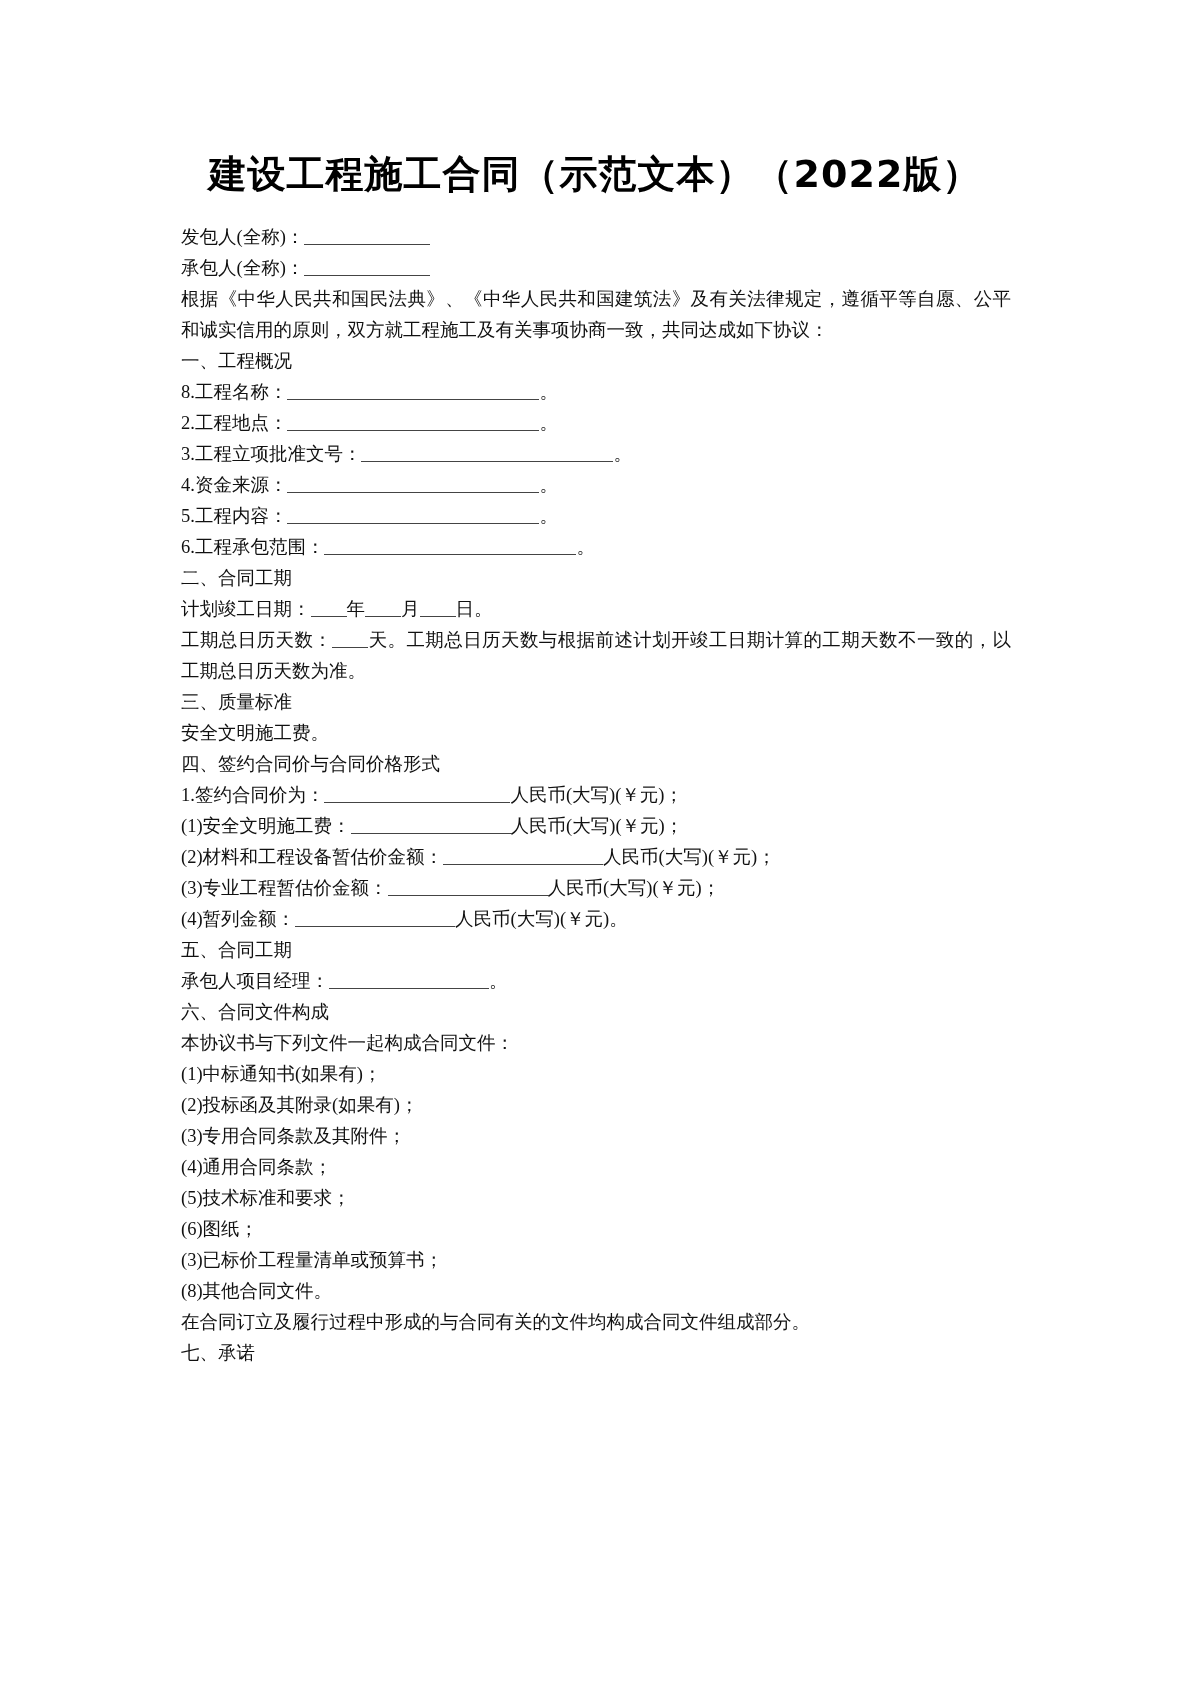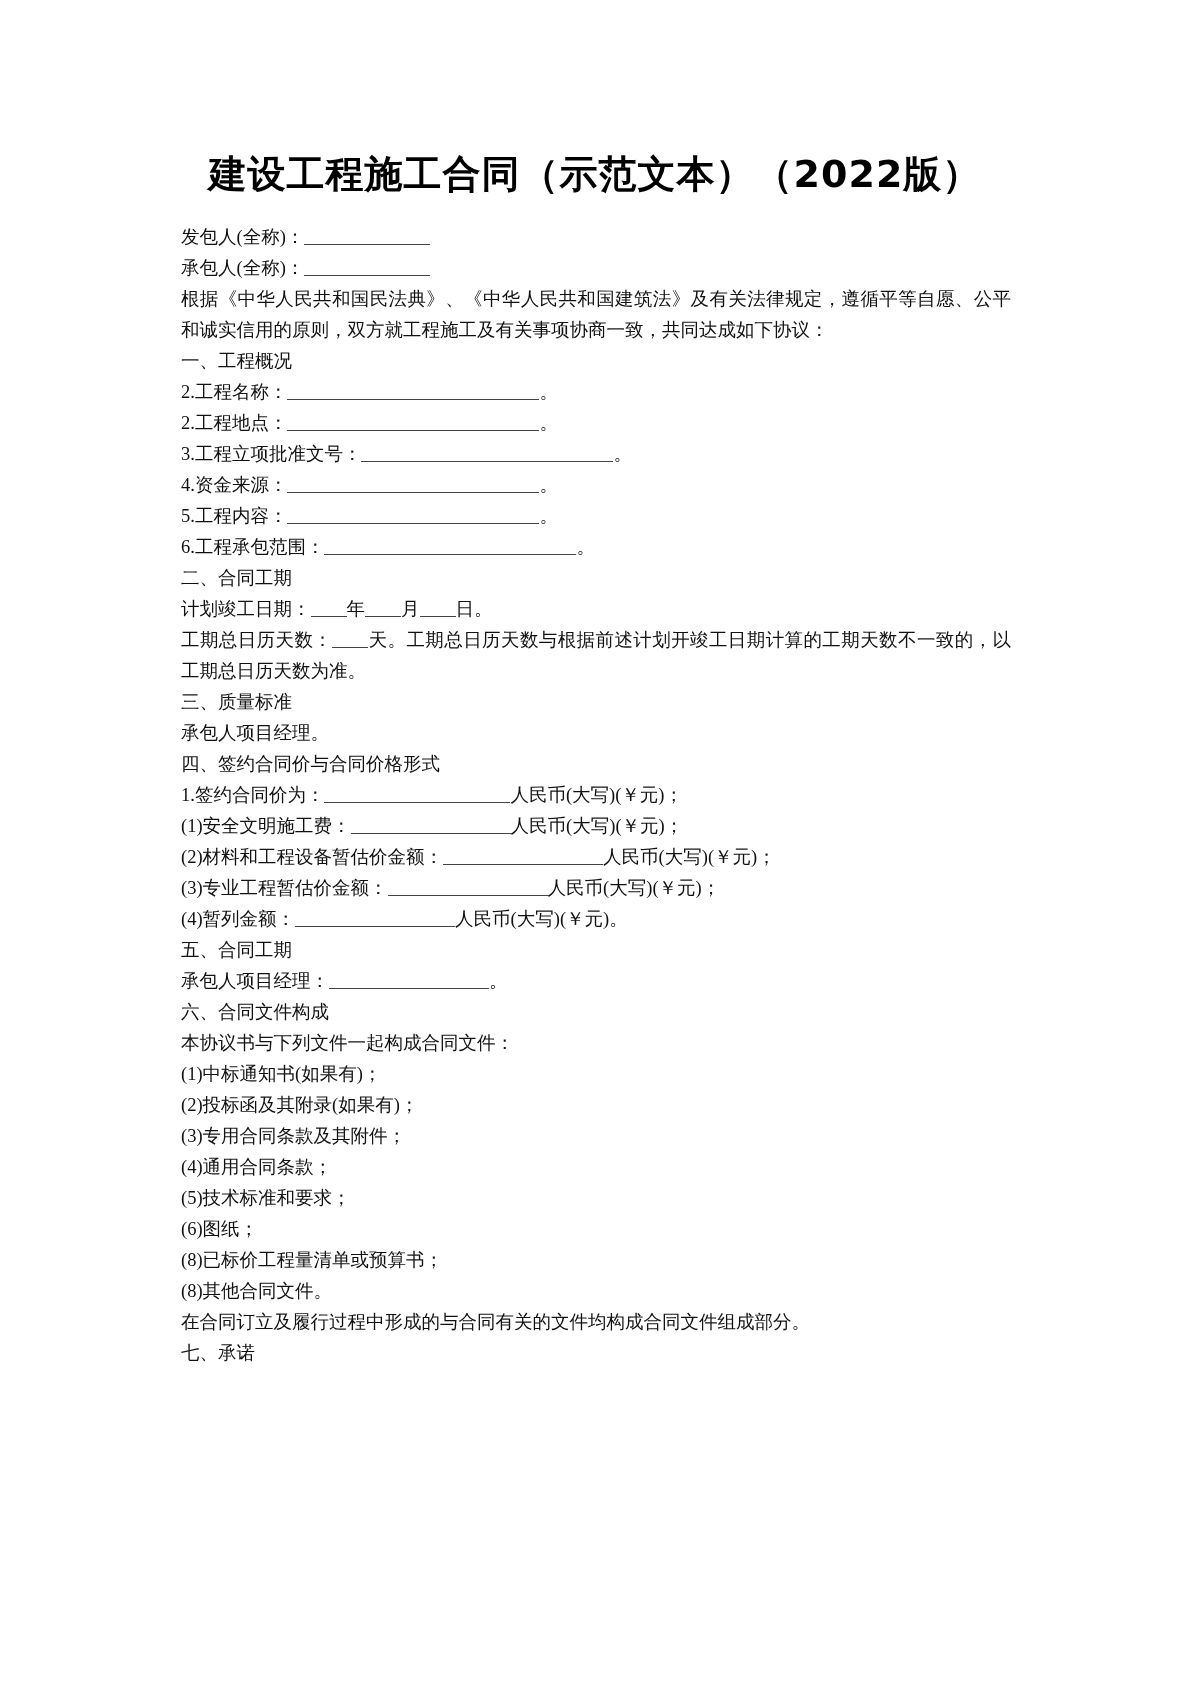--- a/index.html
+++ b/index.html
@@ -29,51 +29,51 @@
 
 <div class="page">
   <div class="title">建设工程施工合同（示范文本）（2022版）</div>
 
   <div class="body">
     <div class="line"><span>发包人(全称)：</span><span class="blank w-a"></span></div>
     <div class="line"><span>承包人(全称)：</span><span class="blank w-a"></span></div>
     <div class="line wrap">根据《中华人民共和国民法典》、《中华人民共和国建筑法》及有关法律规定，遵循平等自愿、公平和诚实信用的原则，双方就工程施工及有关事项协商一致，共同达成如下协议：</div>
 
     <div class="line">一、工程概况</div>
-    <div class="line"><span>2.工程名称：</span><span class="blank w-b"></span><span>。</span></div>
+    <div class="line"><span>8.工程名称：</span><span class="blank w-b"></span><span>。</span></div>
     <div class="line"><span>2.工程地点：</span><span class="blank w-b"></span><span>。</span></div>
     <div class="line"><span>3.工程立项批准文号：</span><span class="blank w-b"></span><span>。</span></div>
     <div class="line"><span>4.资金来源：</span><span class="blank w-b"></span><span>。</span></div>
     <div class="line"><span>5.工程内容：</span><span class="blank w-b"></span><span>。</span></div>
     <div class="line"><span>6.工程承包范围：</span><span class="blank w-b"></span><span>。</span></div>
 
     <div class="line">二、合同工期</div>
     <div class="line"><span>计划竣工日期：</span><span class="blank w-s"></span><span>年</span><span class="blank w-s"></span><span>月</span><span class="blank w-s"></span><span>日。</span></div>
     <div class="line wrap"><span>工期总日历天数：</span><span class="blank w-s"></span><span>天。工期总日历天数与根据前述计划开竣工日期计算的工期天数不一致的，以工期总日历天数为准。</span></div>
 
     <div class="line">三、质量标准</div>
-    <div class="line">承包人项目经理。</div>
+    <div class="line">安全文明施工费。</div>
 
     <div class="line">四、签约合同价与合同价格形式</div>
     <div class="line"><span>1.签约合同价为：</span><span class="blank w-d"></span><span>人民币(大写)(￥元)；</span></div>
     <div class="line"><span>(1)安全文明施工费：</span><span class="blank w-e"></span><span>人民币(大写)(￥元)；</span></div>
     <div class="line"><span>(2)材料和工程设备暂估价金额：</span><span class="blank w-e"></span><span>人民币(大写)(￥元)；</span></div>
     <div class="line"><span>(3)专业工程暂估价金额：</span><span class="blank w-e"></span><span>人民币(大写)(￥元)；</span></div>
     <div class="line"><span>(4)暂列金额：</span><span class="blank w-e"></span><span>人民币(大写)(￥元)。</span></div>
 
     <div class="line">五、合同工期</div>
     <div class="line"><span>承包人项目经理：</span><span class="blank w-e"></span><span>。</span></div>
 
     <div class="line">六、合同文件构成</div>
     <div class="line">本协议书与下列文件一起构成合同文件：</div>
     <div class="line">(1)中标通知书(如果有)；</div>
     <div class="line">(2)投标函及其附录(如果有)；</div>
     <div class="line">(3)专用合同条款及其附件；</div>
     <div class="line">(4)通用合同条款；</div>
     <div class="line">(5)技术标准和要求；</div>
     <div class="line">(6)图纸；</div>
-    <div class="line">(8)已标价工程量清单或预算书；</div>
+    <div class="line">(3)已标价工程量清单或预算书；</div>
     <div class="line">(8)其他合同文件。</div>
     <div class="line">在合同订立及履行过程中形成的与合同有关的文件均构成合同文件组成部分。</div>
 
     <div class="line">七、承诺</div>
   </div>
 </div>
 
 </body></html>

